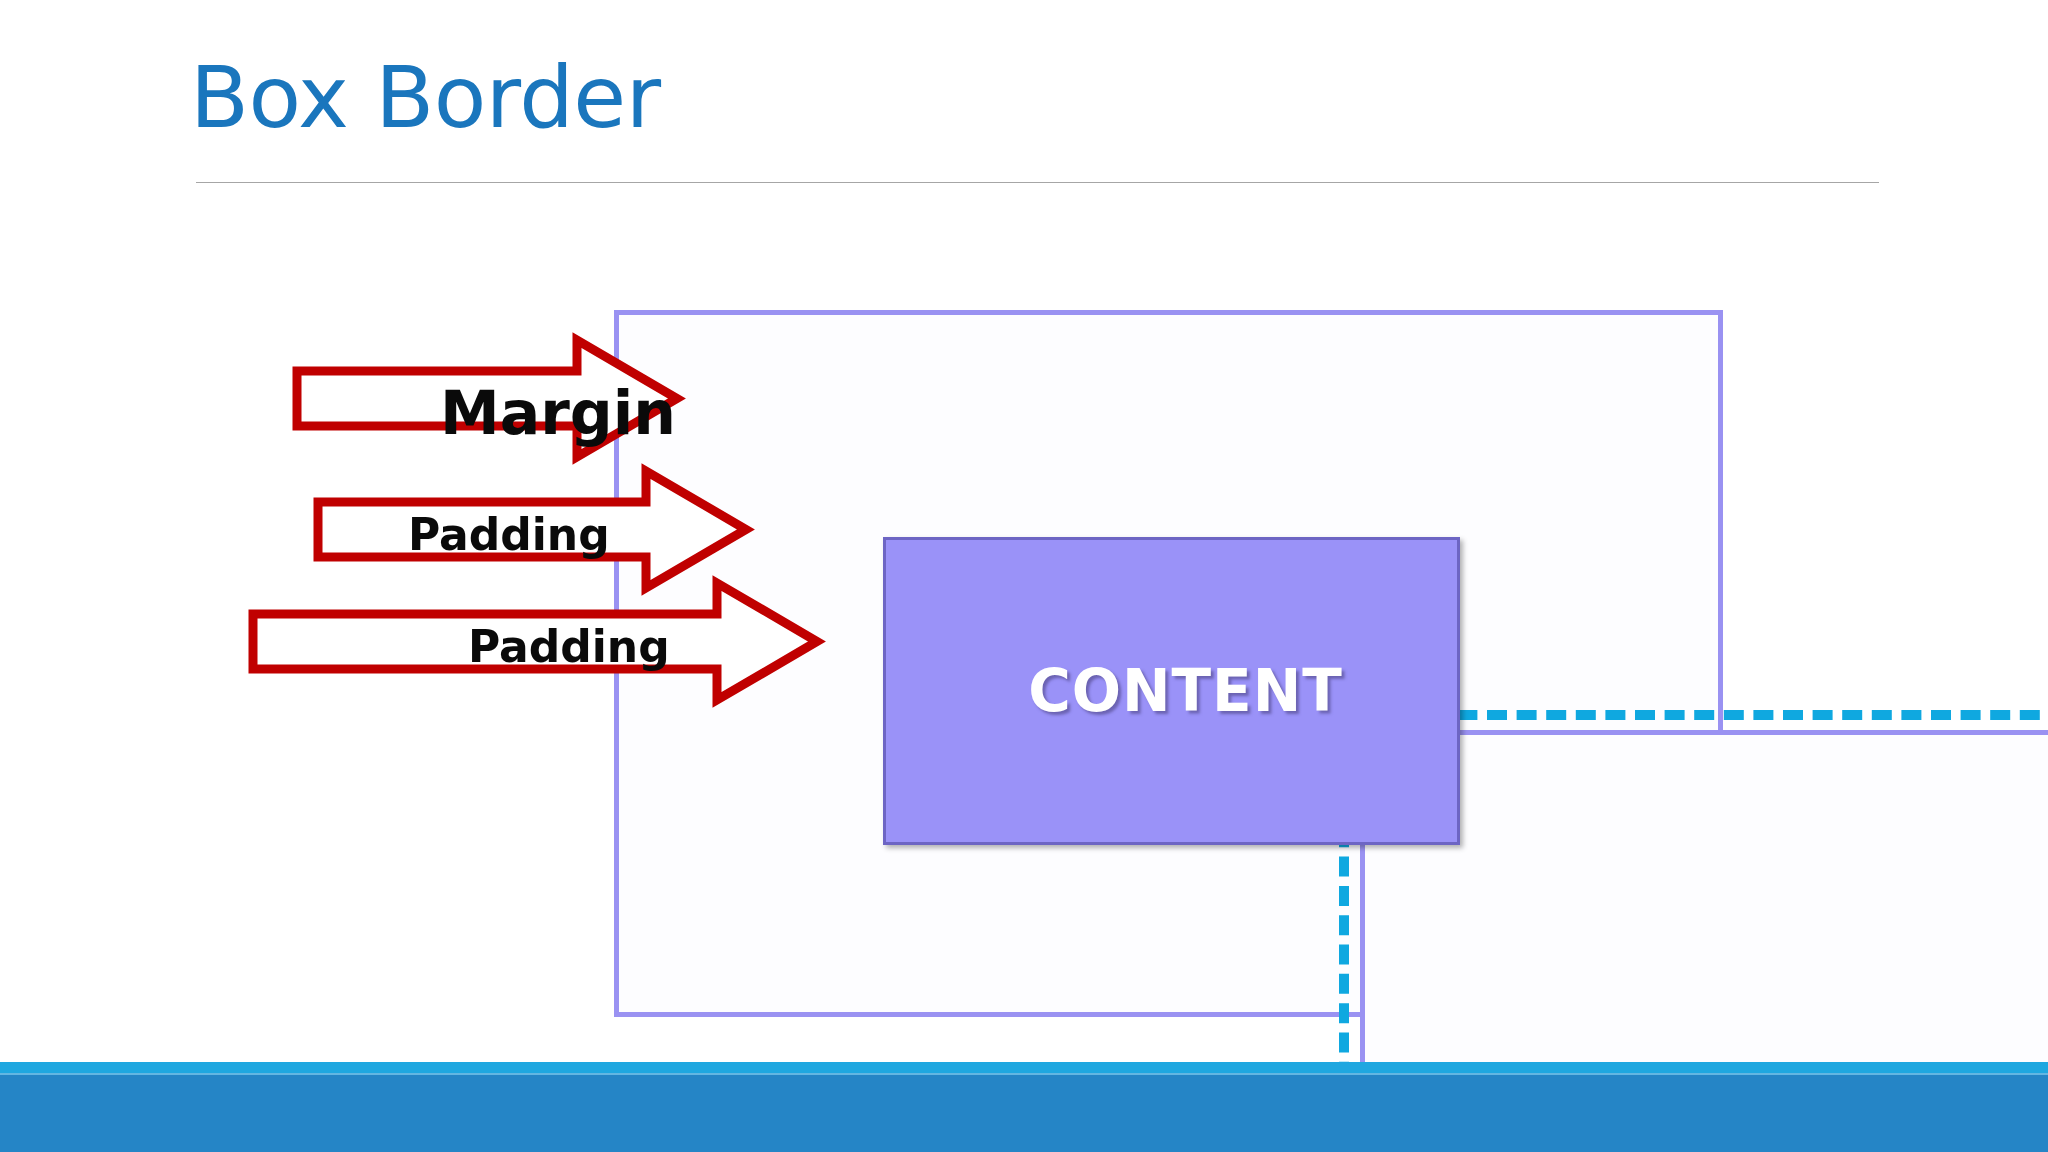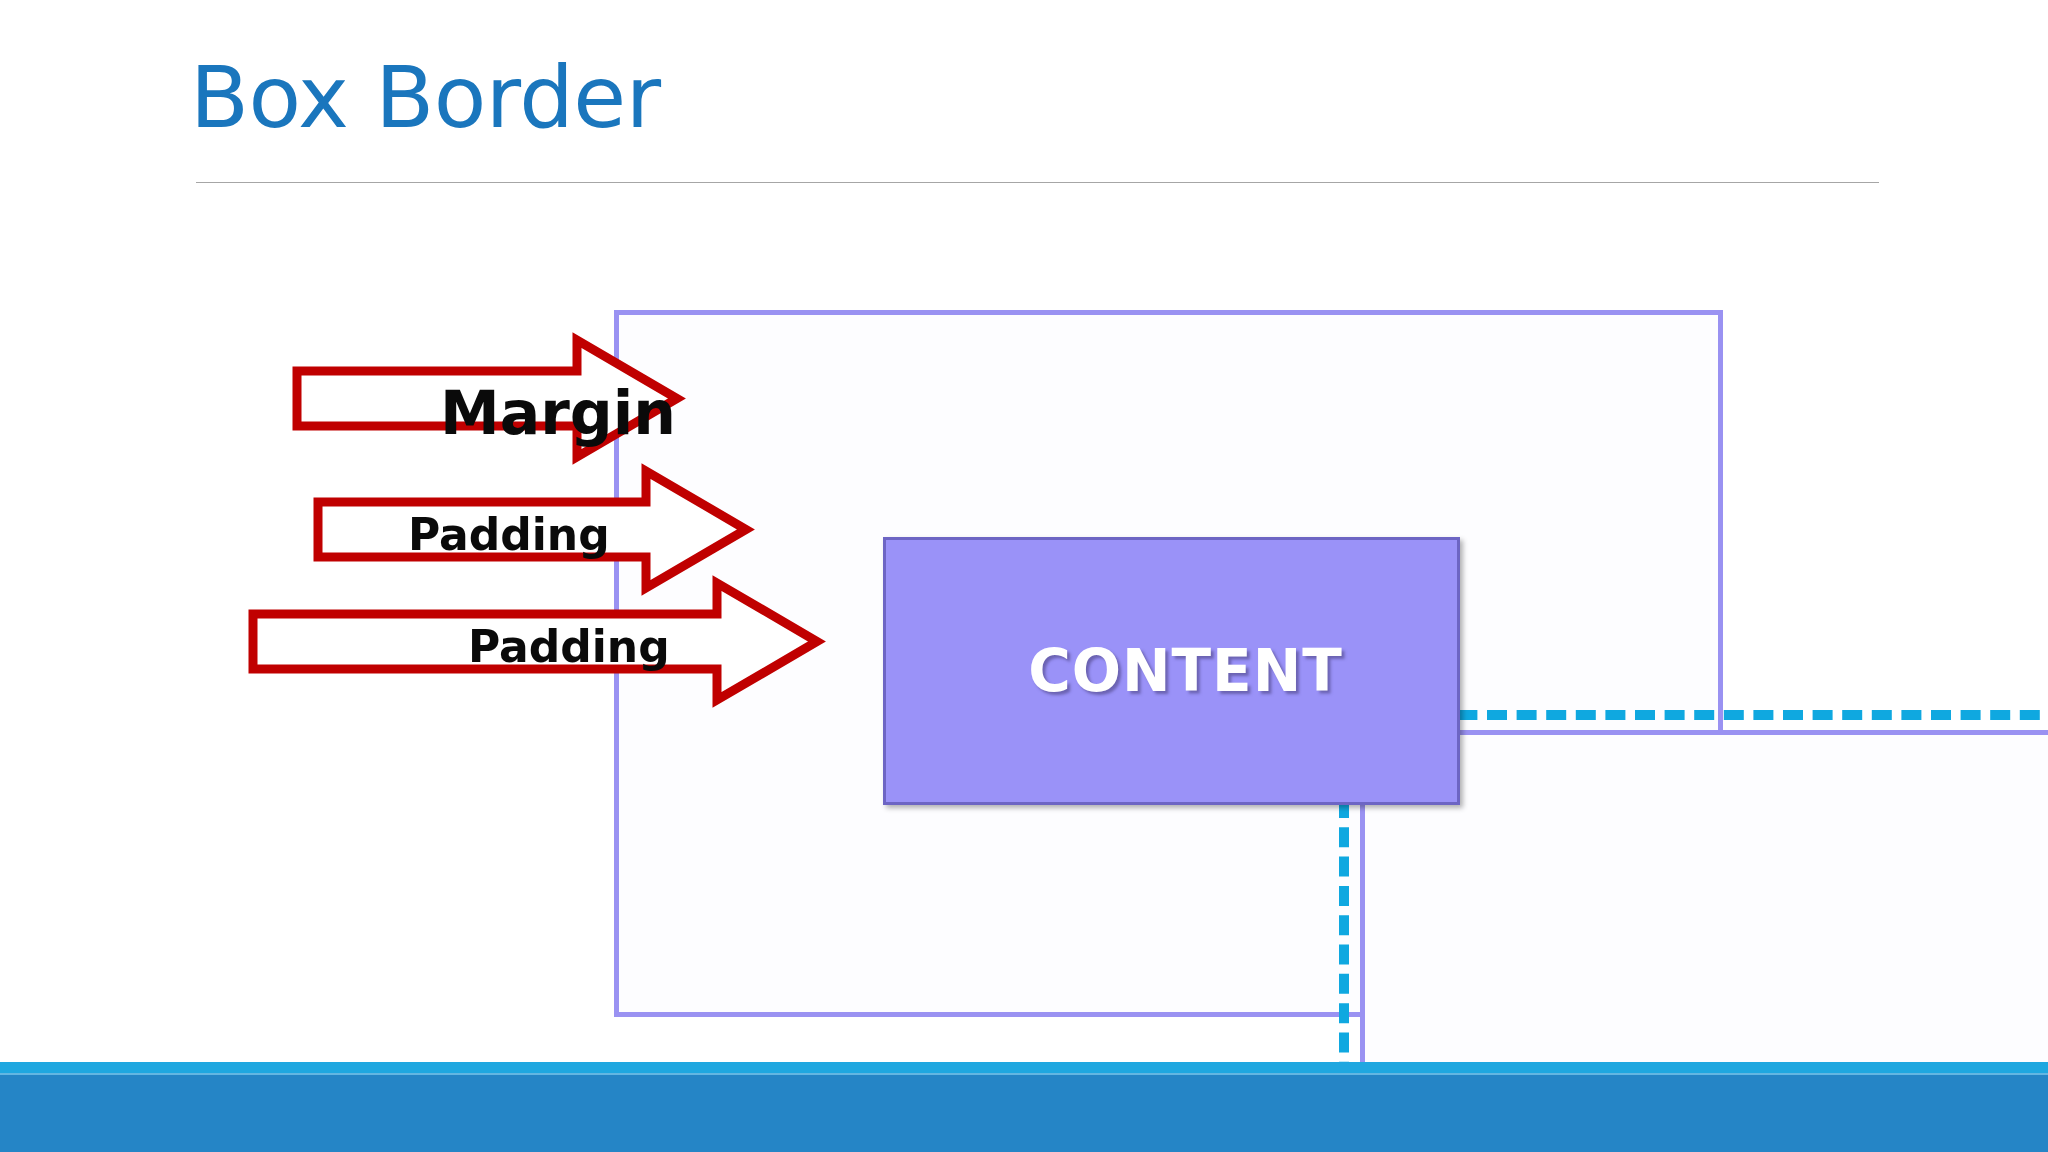--- a/index.html
+++ b/index.html
@@ -85,21 +85,21 @@
     box-sizing: border-box;
     border: 5px solid #9a92f2;
     background: #fdfdff;
   }
 
   .content-box {
     position: absolute;
     left: 883px;
     top: 537px;
     width: 577px;
-    height: 268px;
+    height: 308px;
     box-sizing: border-box;
     border: 3px solid #6d65c4;
     background: #9a92f8;
     box-shadow: 3px 3px 5px rgba(0,0,0,0.30);
     display: flex;
     align-items: center;
     justify-content: center;
     padding-left: 28px;
   }
   .content-label {

